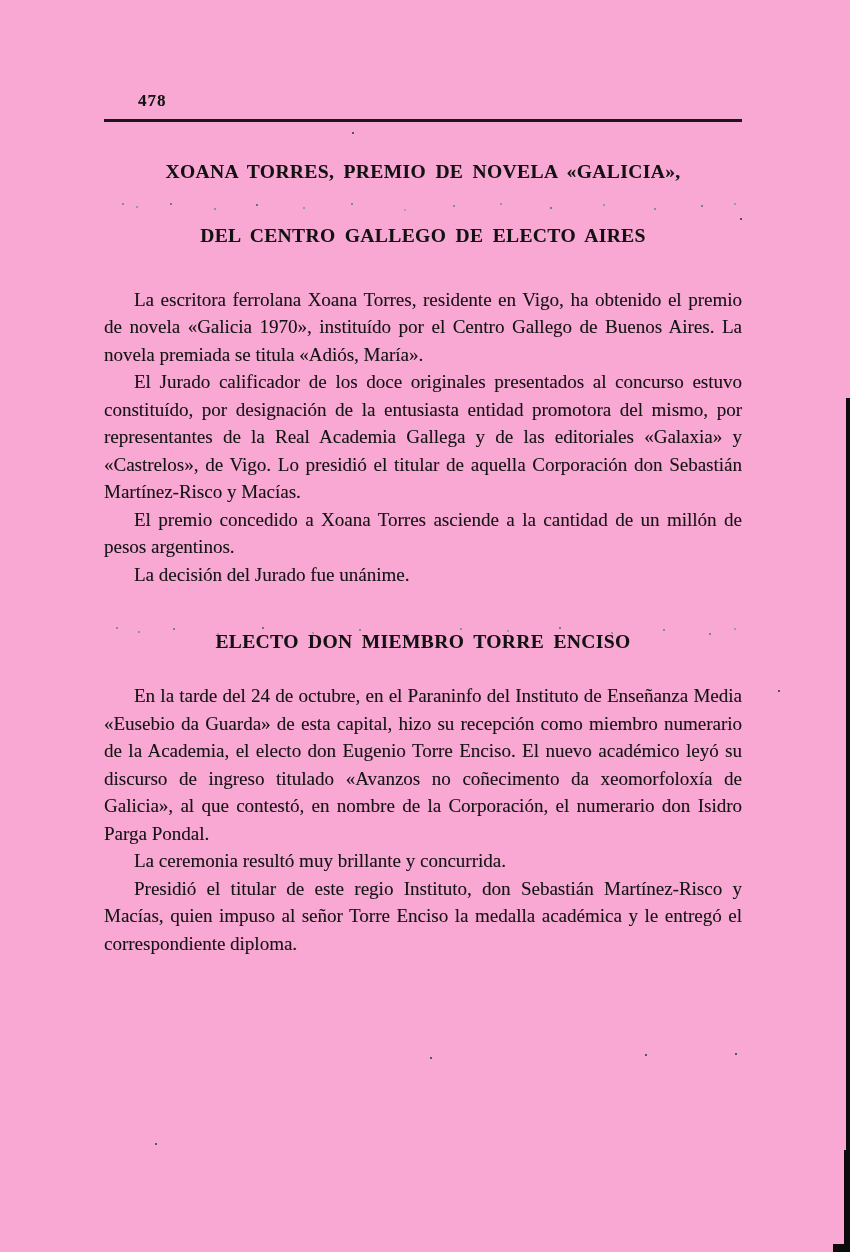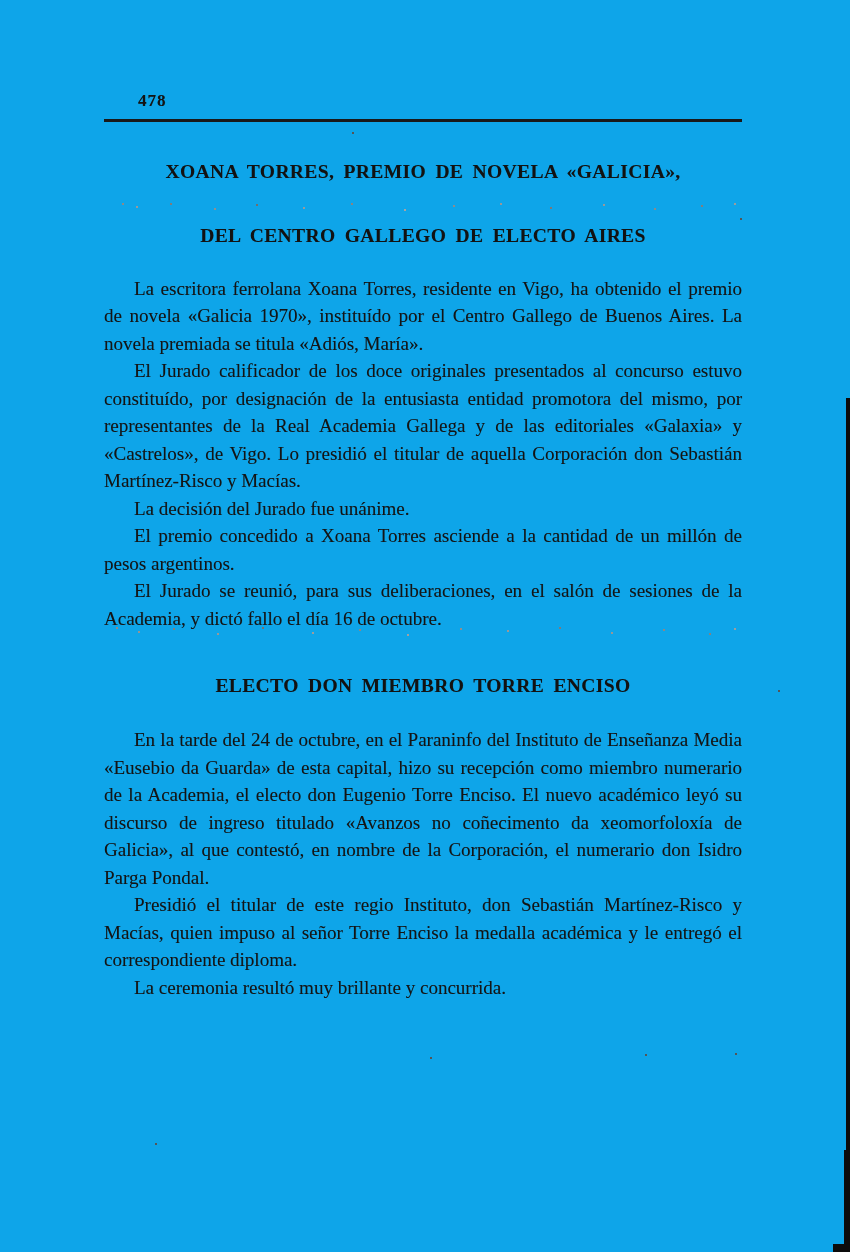--- a/index.html
+++ b/index.html
@@ -4,21 +4,21 @@
 <style>
   html, body {
     margin: 0;
     padding: 0;
     background: #ffffff;
   }
   .page {
     position: relative;
     width: 850px;
     height: 1252px;
-    background: #0ea5e9;
+    background: #f9a8d4;
     overflow: hidden;
     font-family: "Liberation Serif", "DejaVu Serif", serif;
     color: #141414;
   }
   .column {
     position: absolute;
     left: 104px;
     top: 90px;
     width: 638px;
     text-shadow: 0.3px 0.3px 0 rgba(20,20,20,0.30);
@@ -62,21 +62,21 @@
   .article-title .title-line { display: block; margin-top: 36px; }
   .article-title-2 { margin-top: 40px; }
   .body-par {
     margin: 0;
     font-size: 19px;
     line-height: 27.5px;
     text-align: justify;
     text-indent: 30px;
     color: #141414;
   }
-  .first-par { margin-top: 25px; }
+  .first-par { margin-top: 36px; }
   .first-par-2 { margin-top: 26px; }
   
   .scan-bar {
     position: absolute;
     right: 0;
     top: 398px;
     width: 4px;
     height: 854px;
     background: #0c0c0c;
   }
@@ -140,32 +140,31 @@
 
     <div class="header-rule"></div>
 
     <section>
       <h1 class="article-title">
         <span class="title-line">XOANA TORRES, PREMIO DE NOVELA «GALICIA»,</span>
         <span class="title-line">DEL CENTRO GALLEGO DE ELECTO AIRES</span>
       </h1>
       <p class="body-par first-par">La escritora ferrolana Xoana Torres, residente en Vigo, ha obtenido el premio de novela «Galicia 1970», instituído por el Centro Gallego de Buenos Aires. La novela premiada se titula «Adiós, María».</p>
       <p class="body-par">El Jurado calificador de los doce originales presentados al concurso estuvo constituído, por designación de la entusiasta entidad promotora del mismo, por representantes de la Real Academia Gallega y de las editoriales «Galaxia» y «Castrelos», de Vigo. Lo presidió el titular de aquella Corporación don Sebastián Martínez-Risco y Macías.</p>
+      <p class="body-par">El premio concedido a Xoana Torres asciende a la cantidad de un millón de pesos argentinos.</p>
       <p class="body-par">La decisión del Jurado fue unánime.</p>
-      <p class="body-par">El premio concedido a Xoana Torres asciende a la cantidad de un millón de pesos argentinos.</p>
-      <p class="body-par">El Jurado se reunió, para sus deliberaciones, en el salón de sesiones de la Academia, y dictó fallo el día 16 de octubre.</p>
     </section>
 
     <section>
       <h1 class="article-title article-title-2">
         <span class="title-line">ELECTO DON MIEMBRO TORRE ENCISO</span>
       </h1>
       <p class="body-par first-par-2">En la tarde del 24 de octubre, en el Paraninfo del Instituto de Enseñanza Media «Eusebio da Guarda» de esta capital, hizo su recepción como miembro numerario de la Academia, el electo don Eugenio Torre Enciso. El nuevo académico leyó su discurso de ingreso titulado «Avanzos no coñecimento da xeomorfoloxía de Galicia», al que contestó, en nombre de la Corporación, el numerario don Isidro Parga Pondal.</p>
+      <p class="body-par">La ceremonia resultó muy brillante y concurrida.</p>
       <p class="body-par">Presidió el titular de este regio Instituto, don Sebastián Martínez-Risco y Macías, quien impuso al señor Torre Enciso la medalla académica y le entregó el correspondiente diploma.</p>
-      <p class="body-par">La ceremonia resultó muy brillante y concurrida.</p>
     </section>
 
   </div>
 
   <div class="scan-bar"></div>
   <div class="scan-bar-lower"></div>
   <div class="scan-bar-foot"></div>
 
   <div class="speck-band band-1"></div>
   <div class="speck-band band-2"></div>

